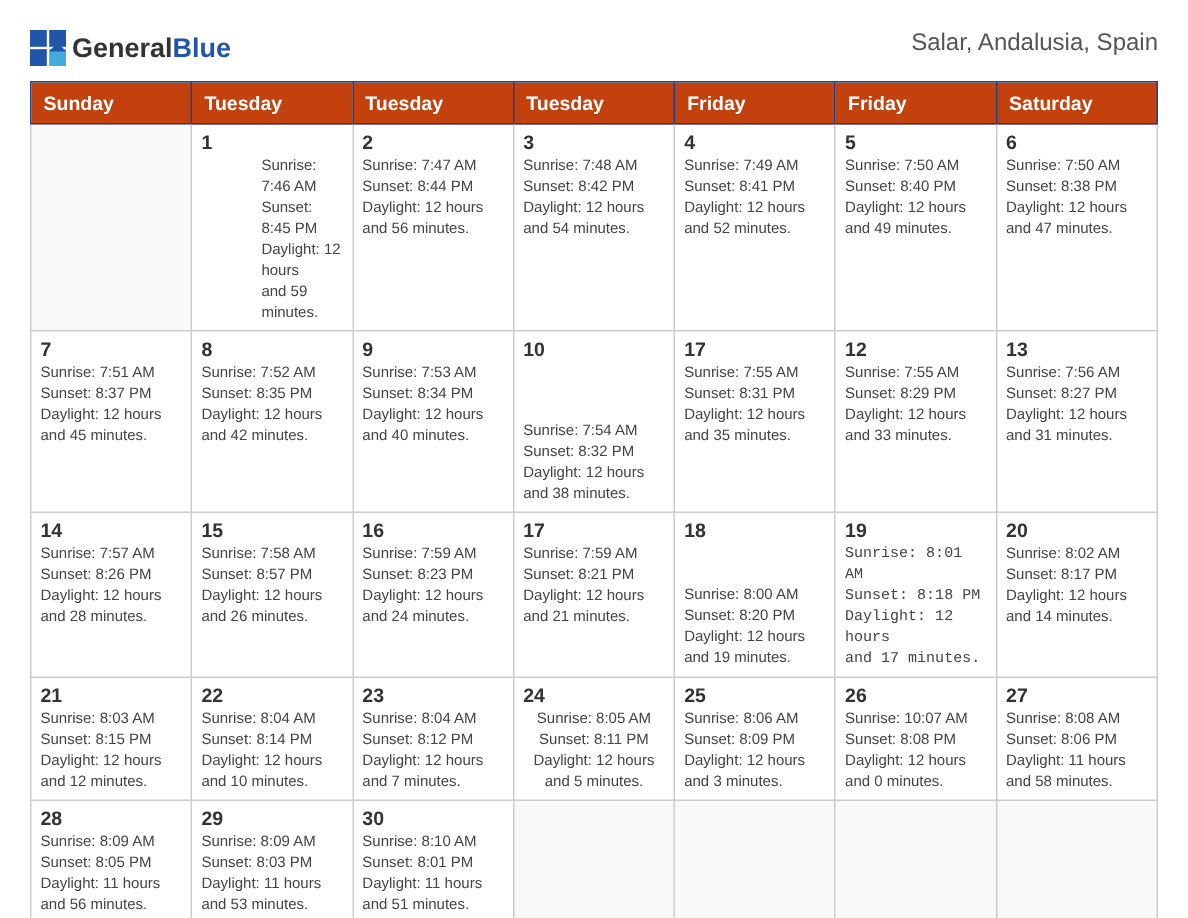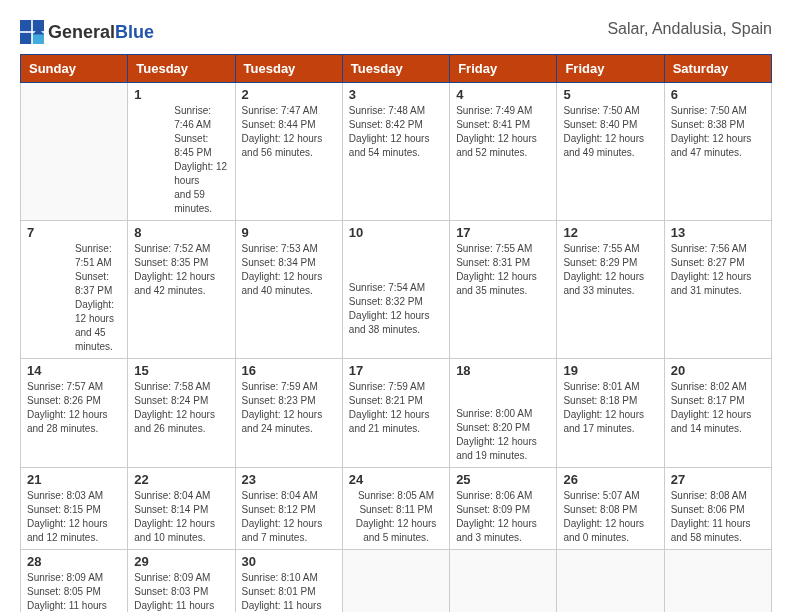--- a/index.html
+++ b/index.html
@@ -148,21 +148,21 @@
           <span class="day-number">6</span>
           <div class="day-info" style="white-space: pre-line;">Sunrise: 7:50 AM
 Sunset: 8:38 PM
 Daylight: 12 hours
 and 47 minutes.</div>
         </td>
       </tr>
       <tr>
         <td>
           <span class="day-number">7</span>
-          <div class="day-info" style="white-space: pre-line; margin-left: 48px;">Sunrise: 7:51 AM
+          <div class="day-info" style="white-space: pre-line;">Sunrise: 7:51 AM
 Sunset: 8:37 PM
 Daylight: 12 hours
 and 45 minutes.</div>
         </td>
         <td>
           <span class="day-number">8</span>
           <div class="day-info" style="white-space: pre-line;">Sunrise: 7:52 AM
 Sunset: 8:35 PM
 Daylight: 12 hours
 and 42 minutes.</div>
@@ -207,21 +207,21 @@
         <td>
           <span class="day-number">14</span>
           <div class="day-info" style="white-space: pre-line;">Sunrise: 7:57 AM
 Sunset: 8:26 PM
 Daylight: 12 hours
 and 28 minutes.</div>
         </td>
         <td>
           <span class="day-number">15</span>
           <div class="day-info" style="white-space: pre-line;">Sunrise: 7:58 AM
-Sunset: 8:24 PM
+Sunset: 8:57 PM
 Daylight: 12 hours
 and 26 minutes.</div>
         </td>
         <td>
           <span class="day-number">16</span>
           <div class="day-info" style="white-space: pre-line;">Sunrise: 7:59 AM
 Sunset: 8:23 PM
 Daylight: 12 hours
 and 24 minutes.</div>
         </td>
@@ -234,21 +234,21 @@
         </td>
         <td>
           <span class="day-number">18</span>
           <div class="day-info" style="white-space: pre-line; margin-top: 29px;">Sunrise: 8:00 AM
 Sunset: 8:20 PM
 Daylight: 12 hours
 and 19 minutes.</div>
         </td>
         <td>
           <span class="day-number">19</span>
-          <div class="day-info" style="white-space: pre-line;">Sunrise: 8:01 AM
+          <div class="day-info" style="white-space: pre-line; font-family: Liberation Mono, monospace;">Sunrise: 8:01 AM
 Sunset: 8:18 PM
 Daylight: 12 hours
 and 17 minutes.</div>
         </td>
         <td>
           <span class="day-number">20</span>
           <div class="day-info" style="white-space: pre-line;">Sunrise: 8:02 AM
 Sunset: 8:17 PM
 Daylight: 12 hours
 and 14 minutes.</div>
@@ -285,21 +285,21 @@
         </td>
         <td>
           <span class="day-number">25</span>
           <div class="day-info" style="white-space: pre-line;">Sunrise: 8:06 AM
 Sunset: 8:09 PM
 Daylight: 12 hours
 and 3 minutes.</div>
         </td>
         <td>
           <span class="day-number">26</span>
-          <div class="day-info" style="white-space: pre-line;">Sunrise: 5:07 AM
+          <div class="day-info" style="white-space: pre-line;">Sunrise: 10:07 AM
 Sunset: 8:08 PM
 Daylight: 12 hours
 and 0 minutes.</div>
         </td>
         <td>
           <span class="day-number">27</span>
           <div class="day-info" style="white-space: pre-line;">Sunrise: 8:08 AM
 Sunset: 8:06 PM
 Daylight: 11 hours
 and 58 minutes.</div>

